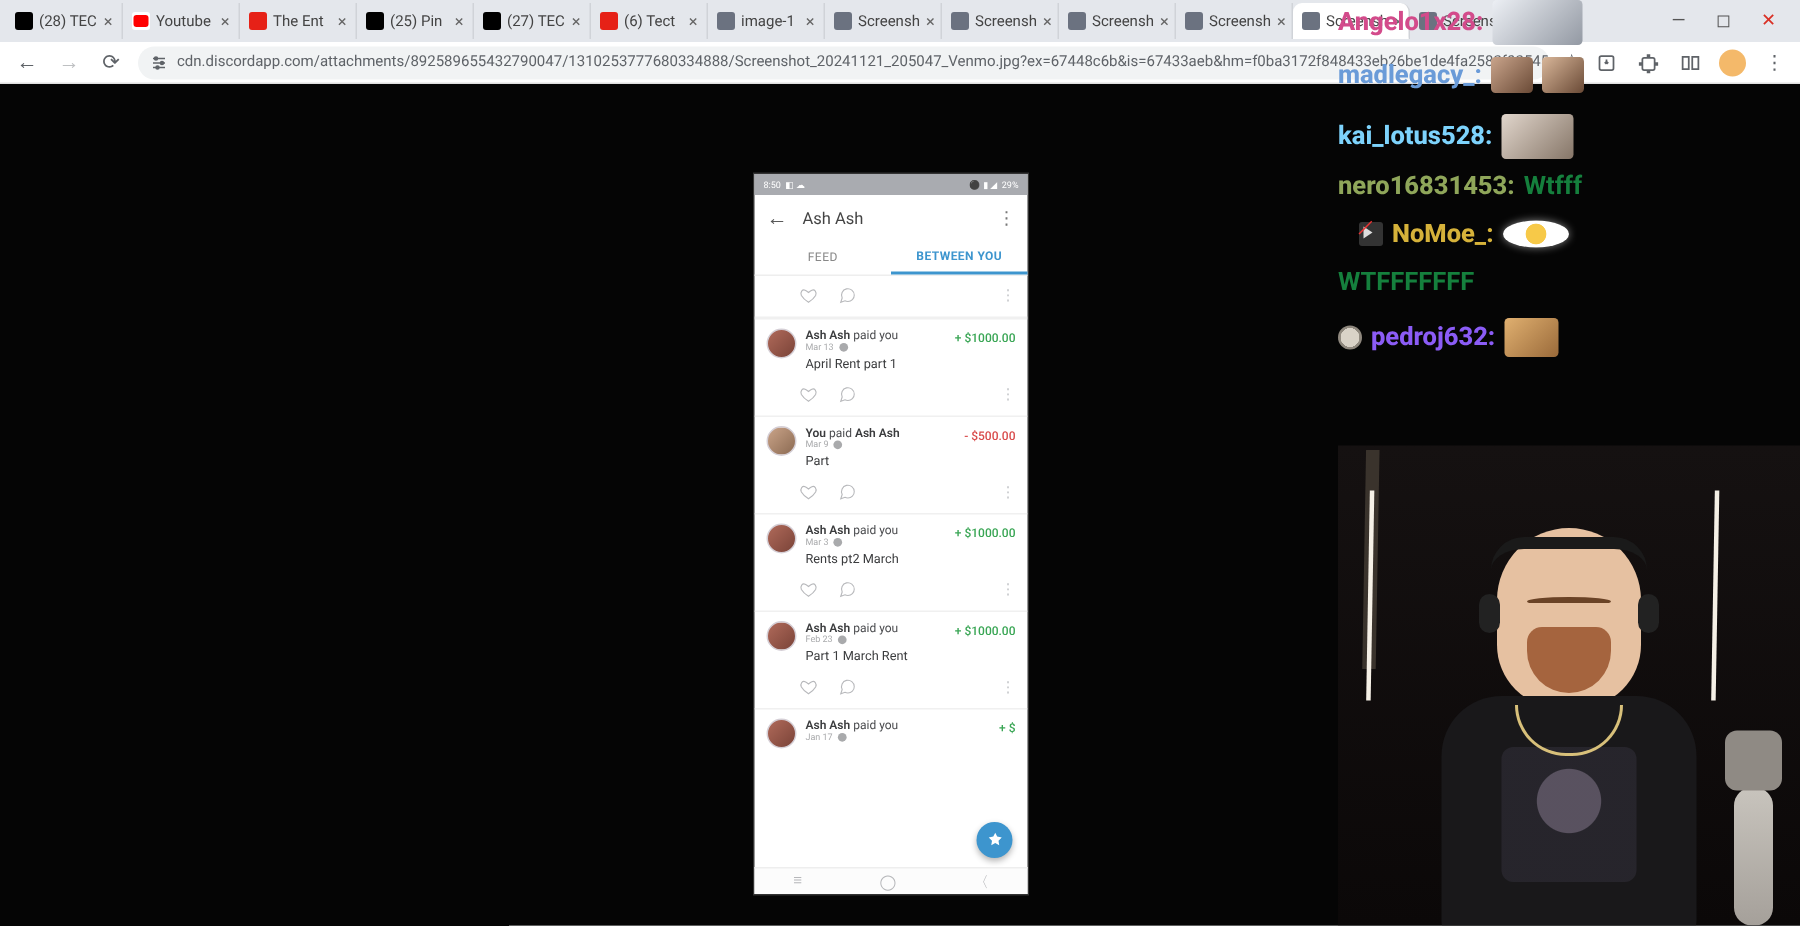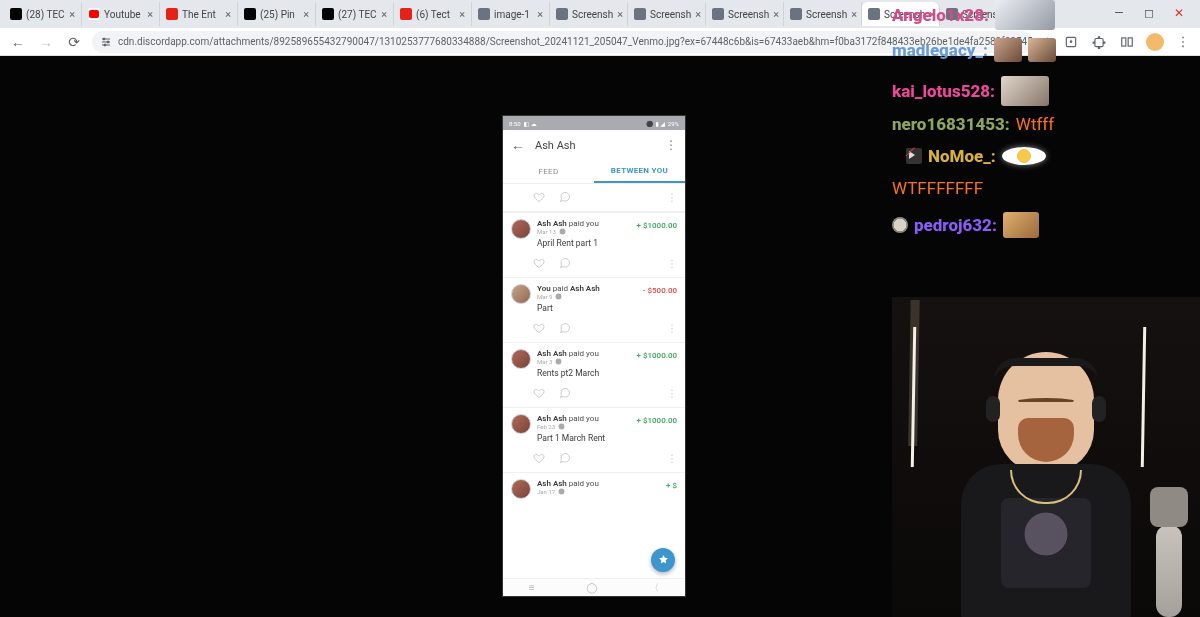--- a/index.html
+++ b/index.html
@@ -61,21 +61,21 @@
   .amount.neg { color:#d94c4c; }
   .fab { position:absolute; right:10px; bottom:24px; width:24px; height:24px; border-radius:50%; background:#3d95ce; display:flex; align-items:center; justify-content:center; box-shadow:0 2px 4px rgba(0,0,0,.3);}
   .fab svg { width:13px; height:13px; fill:#fff;}
   .phone-nav { position:absolute; bottom:0; left:0; right:0; height:18px; background:#fcfcfc; display:flex; justify-content:space-around; align-items:center; border-top:1px solid #eee;}
   .phone-nav span { color:#b6b7ba; font-size:10px; }
 
   
   .chat-overlay { position:absolute; right: 0; top: 0; width: 314px; height: 561px; pointer-events:none; }
   .chat-line { position:absolute; display:flex; align-items:center; gap:6px; font-size:17px; font-weight:700; }
   .chat-user { font-weight:800; }
-  .chat-msg { color:#f97316; font-weight:400;text-align:right; }
+  .chat-msg { color:#15803d; font-weight:700;text-align:right; }
 
   
   .webcam { position:absolute; right:0; bottom:0; width:308px; height:320px; background: linear-gradient(180deg,#151111,#0b0808); overflow:hidden; }
   .webcam::before { content:""; position:absolute; left:20px; top:30px; width:3px; height:140px; background:#f5f0e6; box-shadow: 230px 0 #f5f0e6, 0 -24px 0 3px #3a332c; transform:skewX(-1deg);}
   .person { position:absolute; left:50%; top:55px; transform:translateX(-50%); width:210px; height:260px; }
   .head { position:absolute; left:50%; top:0; transform:translateX(-50%); width:96px; height:120px; background:#e6c1a1; border-radius:48px 48px 42px 42px; }
   .head::after{content:"";position:absolute;left:50%;bottom:10px;transform:translateX(-50%);width:56px;height:44px;background:#a5643e;border-radius:10px 10px 28px 28px;} 
   .head .brow{position:absolute;top:46px;left:20px;width:56px;height:6px;border-top:4px solid #6a4326;border-radius:50%;}
   .ears{position:absolute;top:44px;left:-6px;width:108px;height:28px;}
   .ears::before,.ears::after{content:"";position:absolute;width:14px;height:26px;background:#222;border-radius:8px;}
@@ -366,21 +366,21 @@
       <div class="chat-line" style="top: -56px; left: 6px;">
         <span class="chat-user" style="color:#d34b8b">Angelo1x28:</span>
         <span class="thumb a"></span>
       </div>
       <div class="chat-line" style="top: -18px; left: 6px;">
         <span class="chat-user" style="color:#6a9bd8">madlegacy_:</span>
         <span class="thumb b"></span>
         <span class="thumb c"></span>
       </div>
       <div class="chat-line" style="top: 20px; left: 6px;">
-        <span class="chat-user" style="color:#ec4899">kai_lotus528:</span>
+        <span class="chat-user" style="color:#7dd3fc">kai_lotus528:</span>
         <span class="thumb d"></span>
       </div>
       <div class="chat-line" style="top: 58px; left: 6px;">
         <span class="chat-user" style="color:#8fa65a">nero16831453:</span>
         <span class="chat-msg">Wtfff</span>
       </div>
       <div class="chat-line" style="top: 90px; left: 20px;">
         <span class="muted-badge"></span>
         <span class="chat-user" style="color:#d6b23a">NoMoe_:</span>
         <span class="egg"></span>

